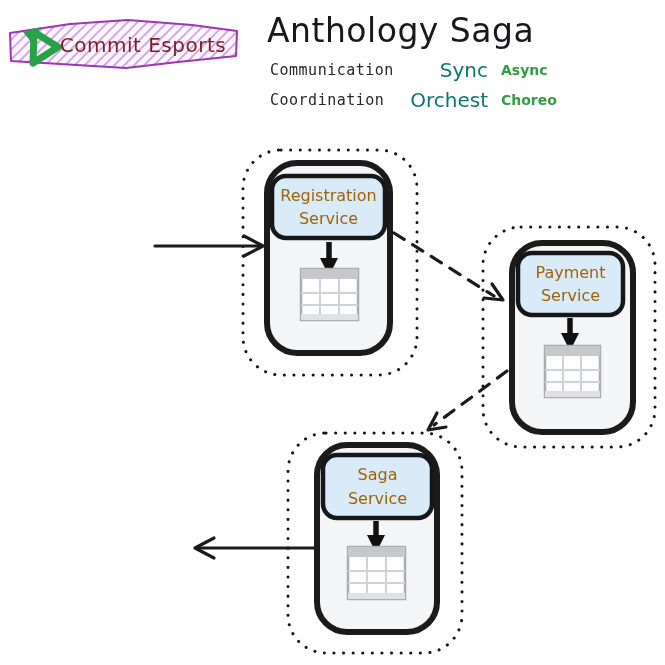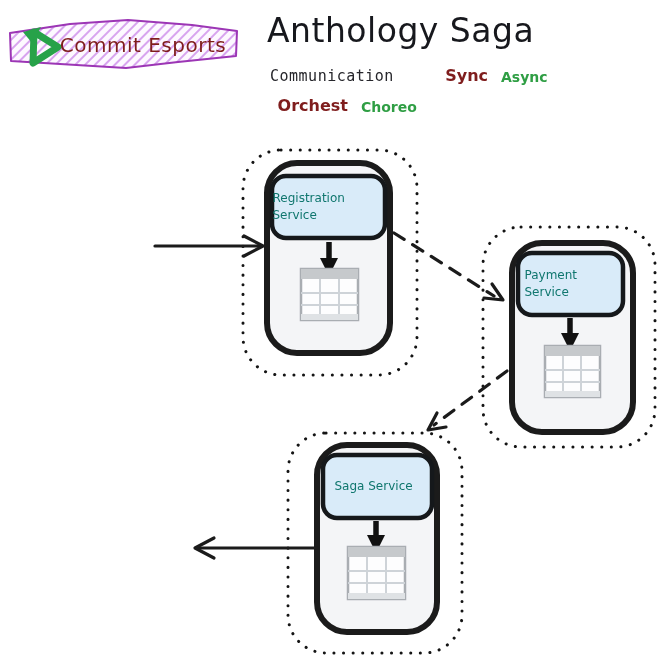--- a/index.html
+++ b/index.html
@@ -5,27 +5,27 @@
   html,body{margin:0;padding:0;background:#ffffff;}
   #canvas{position:relative;width:665px;height:665px;background:#ffffff;
           font-family:"DejaVu Sans",sans-serif;overflow:hidden;}
   #shapes{position:absolute;left:0;top:0;}
   .txt{position:absolute;}
   #badge-label{left:56px;top:33px;width:174px;font-size:20px;font-weight:500;
                color:#7f1d1d;text-align:center;letter-spacing:.5px;}
   #diagram-title{left:267px;top:11px;font-size:33px;font-weight:500;color:#17181d;
                  letter-spacing:.5px;white-space:nowrap;}
   #legend{left:270px;top:55px;}
-  .leg-row{display:flex;align-items:flex-end;height:30px;}
+  .leg-row{display:flex;align-items:center;height:30px;}
   .leg-label{width:140px;font-family:"DejaVu Sans Mono",monospace;font-size:15px;
              letter-spacing:.5px;color:#26262b;}
-  .leg-inactive{width:78px;text-align:right;font-size:16px;font-weight:700;color:#7f1d1d;}
+  .leg-inactive{width:78px;text-align:right;font-size:20px;font-weight:400;color:#0f766e;}
   .leg-active{margin-left:13px;font-size:14px;font-weight:700;color:#2f9e44;}
   .svc{position:absolute;display:flex;align-items:center;justify-content:center;
-       text-align:left;font-size:12px;color:#0f766e;line-height:1.45;}
+       text-align:center;font-size:16px;color:#a16207;line-height:1.45;}
   #svc-reg{left:272px;top:176px;width:113px;height:62px;}
   #svc-pay{left:518px;top:253px;width:105px;height:62px;}
   #svc-team{left:323px;top:455px;width:109px;height:63px;}
   #svc-reg span{display:inline-block;width:112px;}
   #svc-pay span{display:inline-block;width:92px;}
   #svc-team span{display:inline-block;width:86px;}
 </style>
 </head>
 <body>
 
@@ -126,20 +126,21 @@
 
 <div class="txt" id="diagram-title">Anthology Saga</div>
 
 <div class="txt" id="legend">
   <div class="leg-row">
     <span class="leg-label">Communication</span>
     <span class="leg-inactive">Sync</span>
     <span class="leg-active">Async</span>
   </div>
   <div class="leg-row">
+    <span class="leg-label">Coordination</span>
     <span class="leg-inactive">Orchest</span>
     <span class="leg-active">Choreo</span>
   </div>
 </div>
 
 <div class="svc" id="svc-reg">
   <span>Registration Service</span>
 </div>
 <div class="svc" id="svc-pay">
   <span>Payment Service</span>

